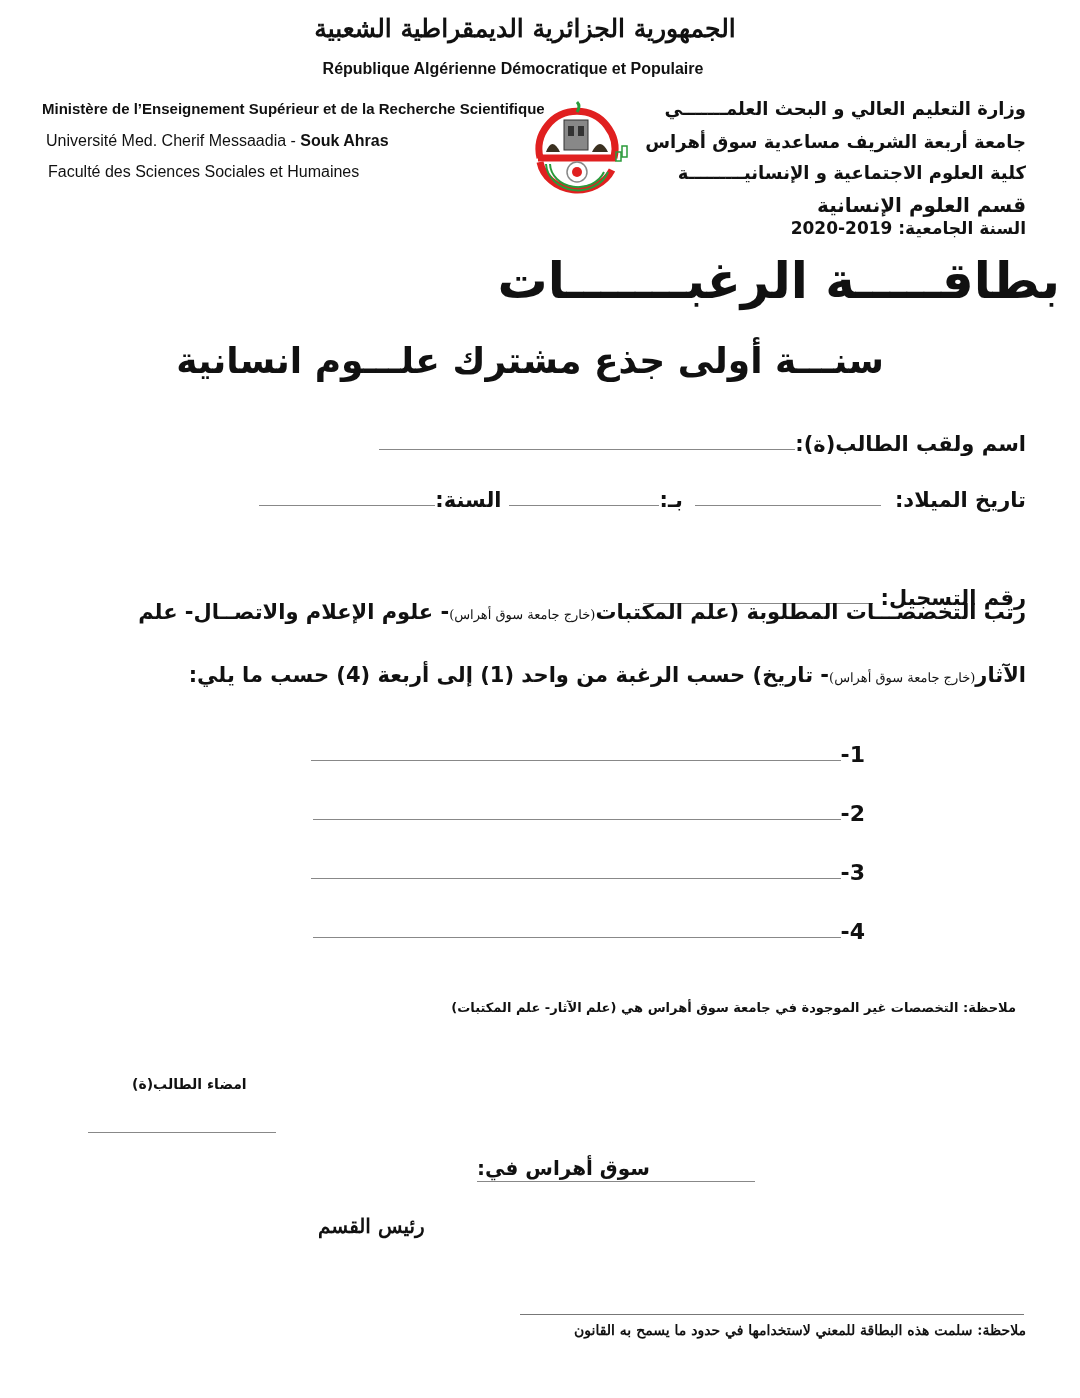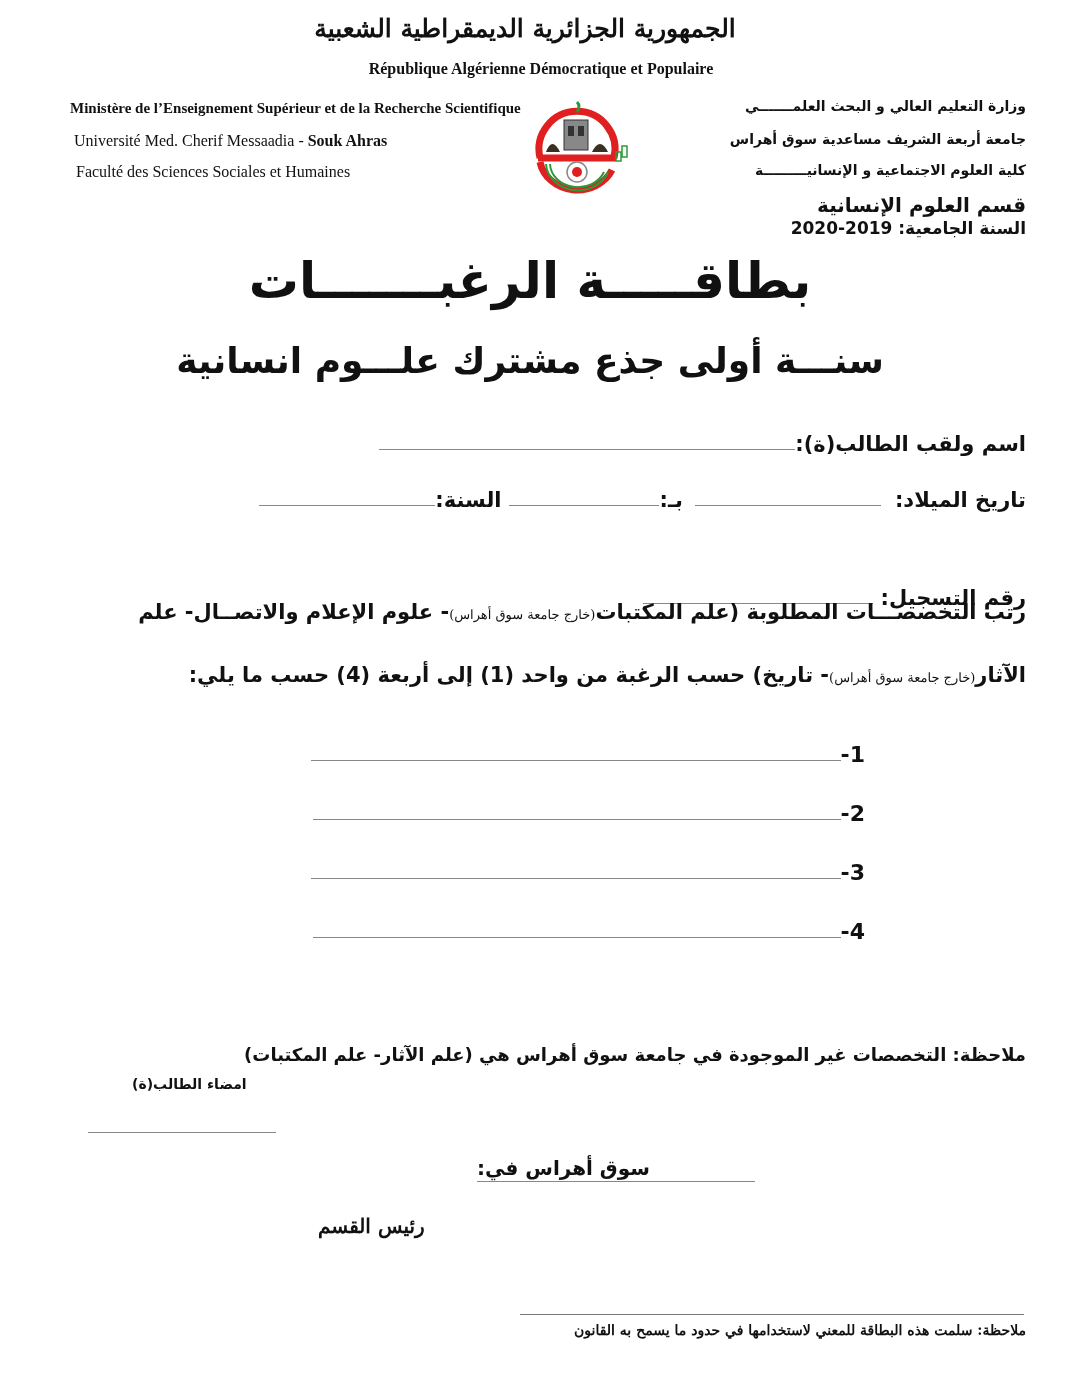--- a/index.html
+++ b/index.html
@@ -1,40 +1,40 @@
 <!DOCTYPE html>
 <html><head>
 <meta charset="utf-8">
 <style>
   html, body { margin: 0; padding: 0; background: #ffffff; }
   body { width: 1080px; height: 1398px; position: relative; overflow: hidden; color: #111; }
   .abs { position: absolute; }
   .ar { direction: rtl; font-family: "DejaVu Sans", sans-serif; font-weight: bold; }
-  .fr { font-family: Liberation Serif, serif; padding-left: 28px; }
+  .fr { font-family: Liberation Sans, sans-serif; }
   .rep-ar { left: 0; width: 1050px; top: 14px; text-align: center; font-size: 25px; font-family: "DejaVu Serif", serif; font-weight: bold; }
   .rep-fr { left: 0; width: 1026px; top: 60px; text-align: center; font-size: 16px; font-weight: bold; }
   .left-hdr { left: 42px; font-size: 16px; }
   .left-hdr.l1 { top: 100px; }
   .left-hdr.l2 { top: 132px; left: 46px; }
   .left-hdr.l3 { top: 163px; left: 48px; }
-  .right-hdr { right: 54px; text-align: right; font-size: 14px; }
+  .right-hdr { right: 54px; text-align: right; font-size: 18px; }
   .right-hdr.r1 { top: 98px; }
   .right-hdr.r2 { top: 131px; }
   .right-hdr.r3 { top: 162px; }
   .right-hdr.r4 { top: 193px; font-size: 20px; text-align: center; }
   .right-hdr.r5 { top: 218px; font-size: 17px; }
   .logo { left: 522px; top: 100px; width: 110px; height: 100px; }
-  .title { left: 0; width: 1060px; top: 252px; text-align: center; font-size: 50px; letter-spacing: 1px; }
+  .title { left: 0; width: 1060px; top: 252px; font-size: 50px; letter-spacing: 1px; }
   .subtitle { left: 0; width: 1060px; top: 340px; text-align: center; font-size: 36px; }
   .field { right: 54px; font-size: 21px; display: flex; align-items: flex-end; }
   .line { display: inline-block; border-bottom: 1.5px solid #888; height: 1px; margin-bottom: 6px; }
   .para { right: 54px; width: 960px; text-align: right; font-size: 21px; line-height: 60px; }
   .para small { font-size: 13px; font-weight: normal; font-family: "DejaVu Serif", serif; }
   .rank { right: 215px; font-size: 22px; display: flex; align-items: flex-end; }
-  .note { right: 54px; top: 1000px; font-size: 18px; margin-top: 44px; }
+  .note { right: 64px; top: 1000px; font-size: 13px; }
   .sig-label { left: 132px; top: 1076px; font-size: 14px; }
   .sig-line { left: 88px; top: 1132px; width: 188px; border-bottom: 1.5px solid #888; }
   .place { right: 325px; top: 1156px; font-size: 20px; display: flex; align-items: flex-end; flex-direction: column; }
   .head-dept { left: 318px; top: 1214px; font-size: 20px; font-family: "DejaVu Serif", serif; }
   .foot-line { left: 520px; top: 1314px; width: 504px; border-top: 1.5px solid #777; }
   .foot-note { right: 54px; top: 1322px; font-size: 14px; font-family: "DejaVu Serif", serif; }
 </style>
 </head>
 <body>
 

